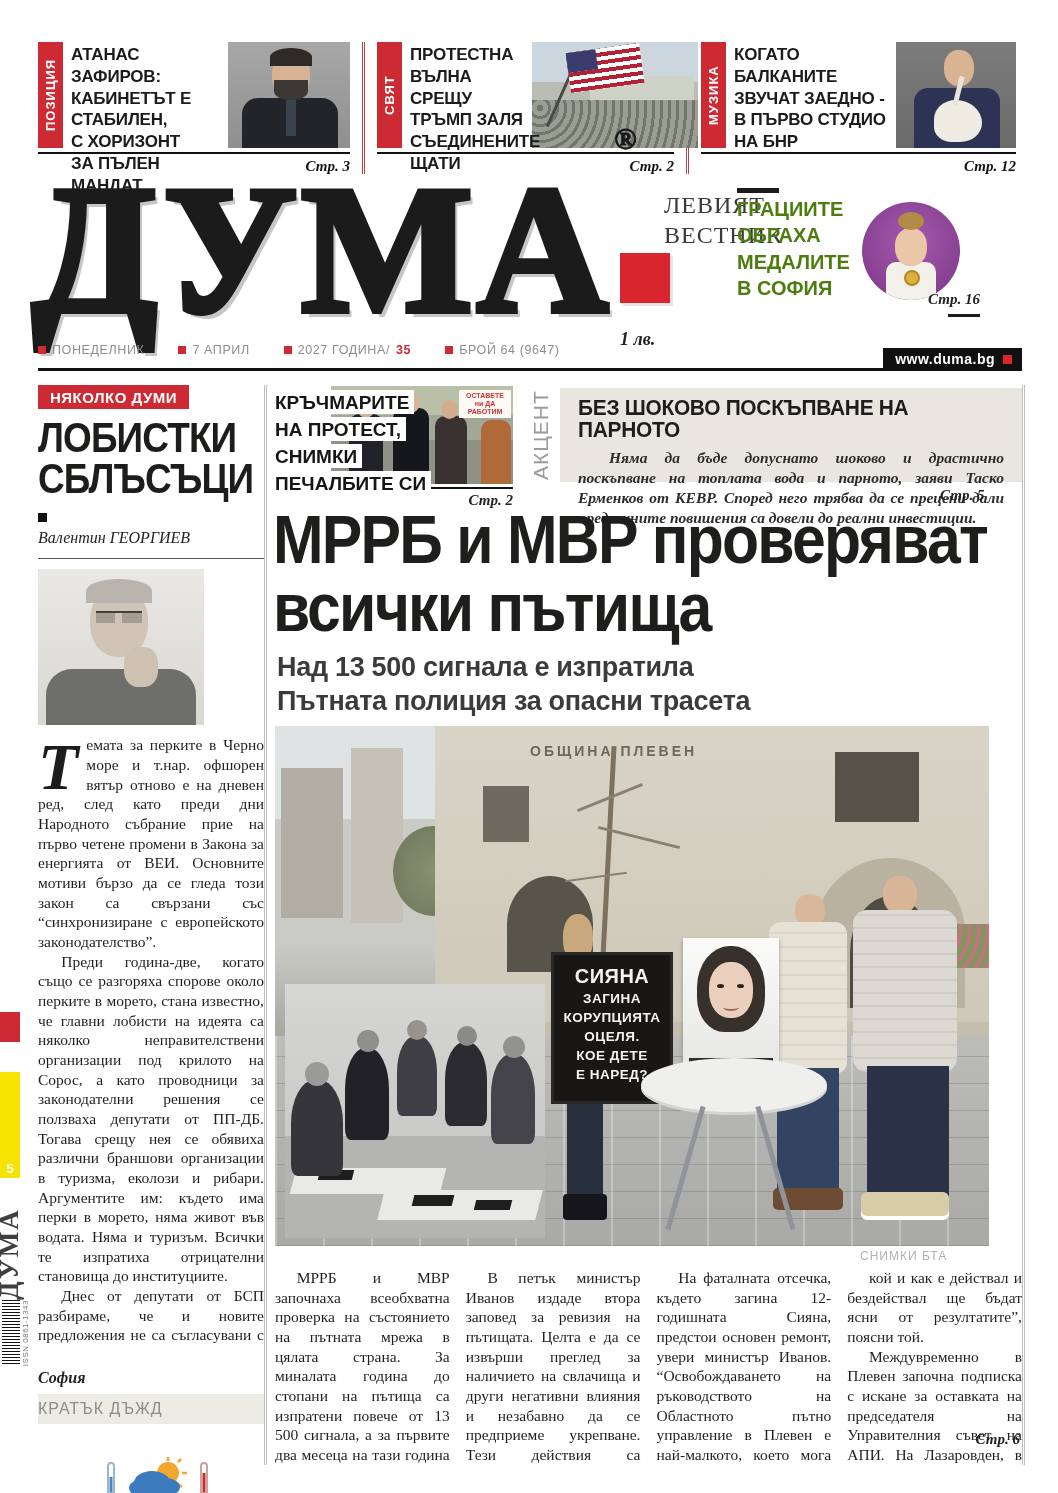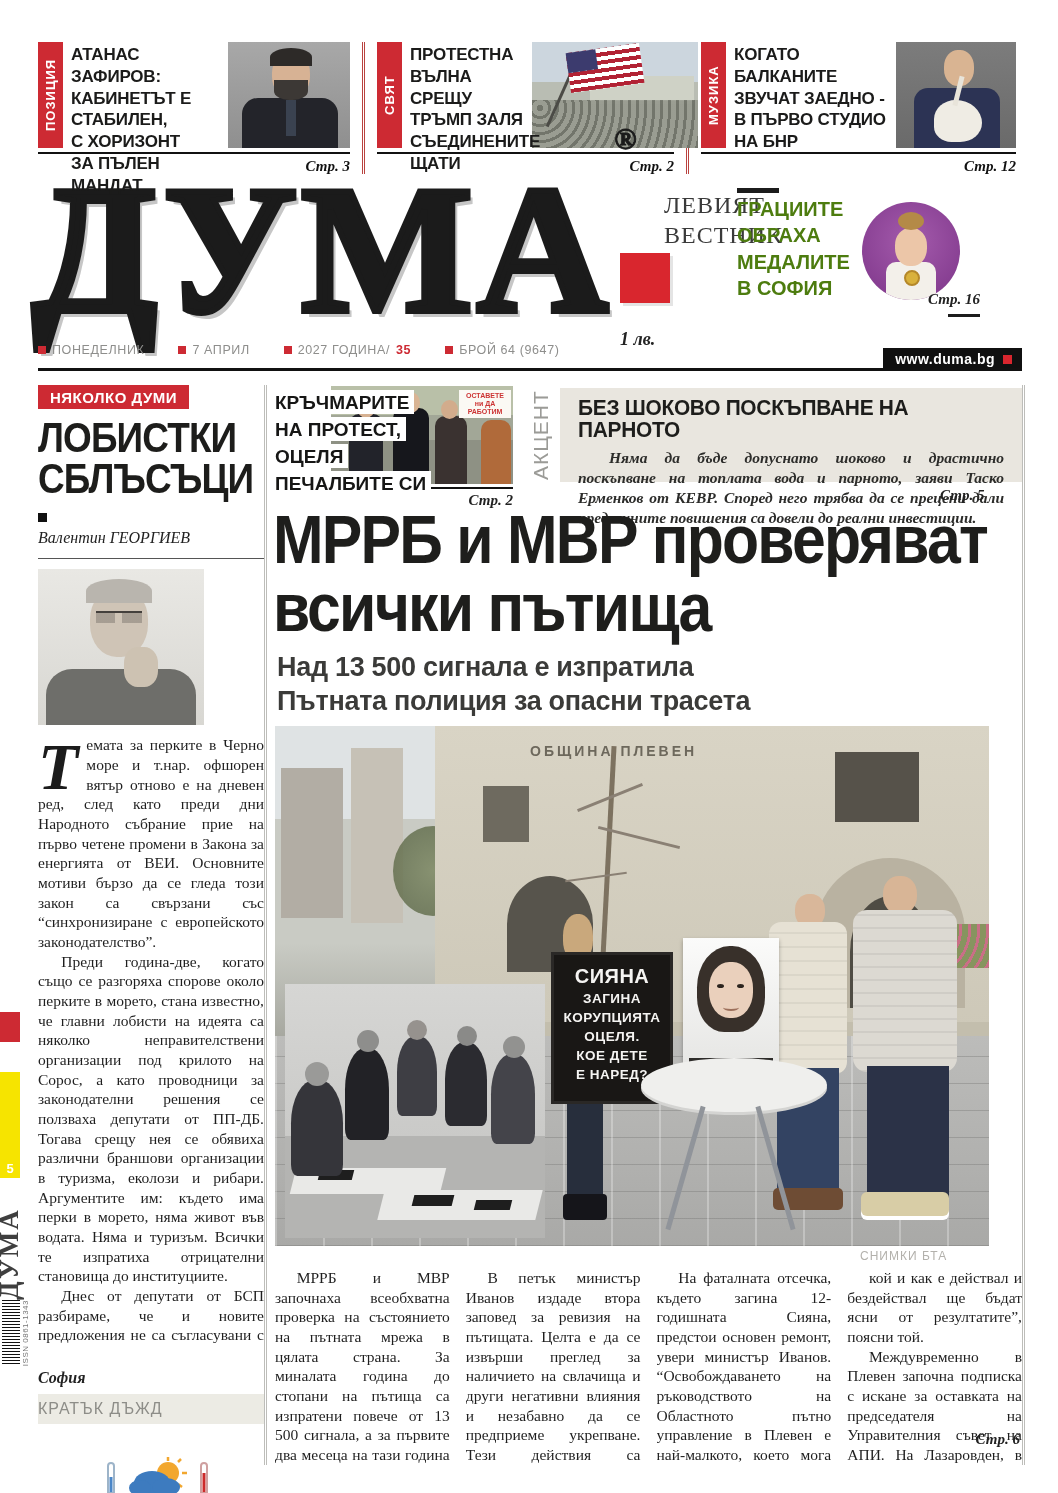--- a/index.html
+++ b/index.html
@@ -412,21 +412,21 @@
       <div class="fig" style="left:150px;top:34px;width:30px;height:64px;background:#b06a3a"></div>
       <div class="head" style="position:absolute;left:26px;top:12px;width:18px;height:20px;background:#d6b191;border-radius:50%"></div>
       <div class="head" style="position:absolute;left:70px;top:6px;width:19px;height:21px;background:#d9b494;border-radius:50%"></div>
       <div class="head" style="position:absolute;left:110px;top:14px;width:17px;height:19px;background:#d2ac8c;border-radius:50%"></div>
       <div class="sign preline" style="right:2px;top:4px;width:52px">ОСТАВЕТЕ
 ни ДА
 РАБОТИМ</div>
     </div>
     <div class="pub-title preline"><span>КРЪЧМАРИТЕ
 НА ПРОТЕСТ,
-ОЦЕЛЯ
+СНИМКИ
 ПЕЧАЛБИТЕ СИ</span></div>
     <div class="pub-rule"></div>
     <div class="pub-page">Стр. 2</div>
   </div>
 
   <div class="akcent-label">АКЦЕНТ</div>
   <div class="akcent-box">
     <div class="akcent-title">БЕЗ ШОКОВО ПОСКЪПВАНЕ НА ПАРНОТО</div>
     <div class="akcent-sum">Няма да бъде допуснато шоково и драстично поскъпване на топлата вода и парното, заяви Таско Ерменков от КЕВР. Според него трябва да се прецени дали предишните повишения са довели до реални инвестиции.</div>
   </div>

